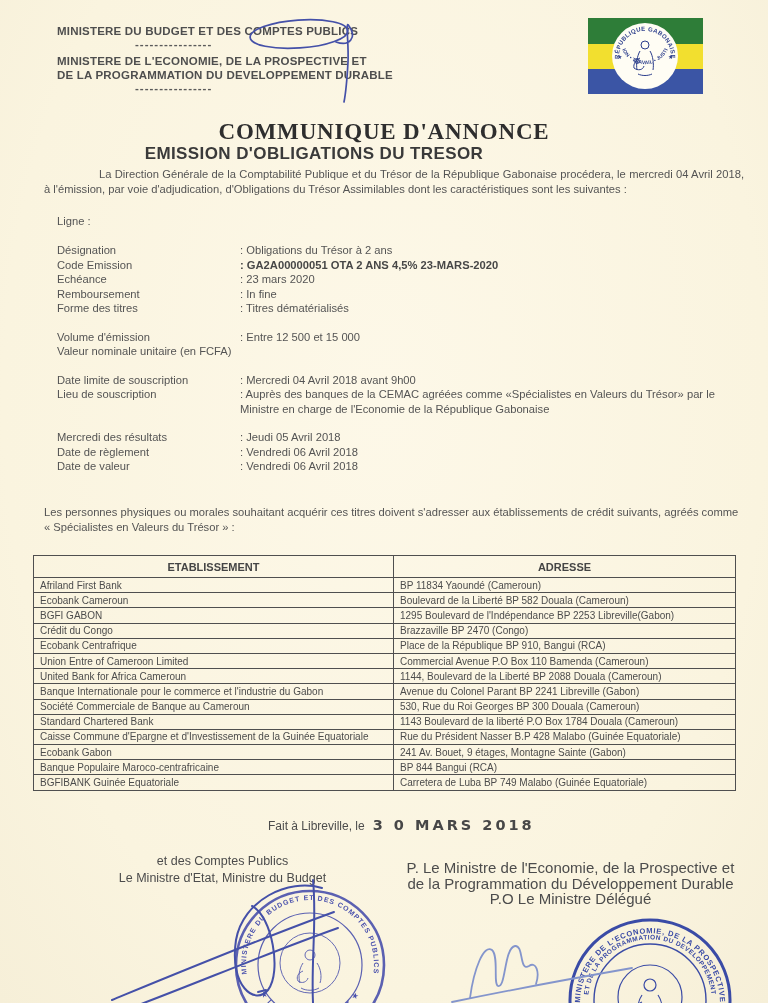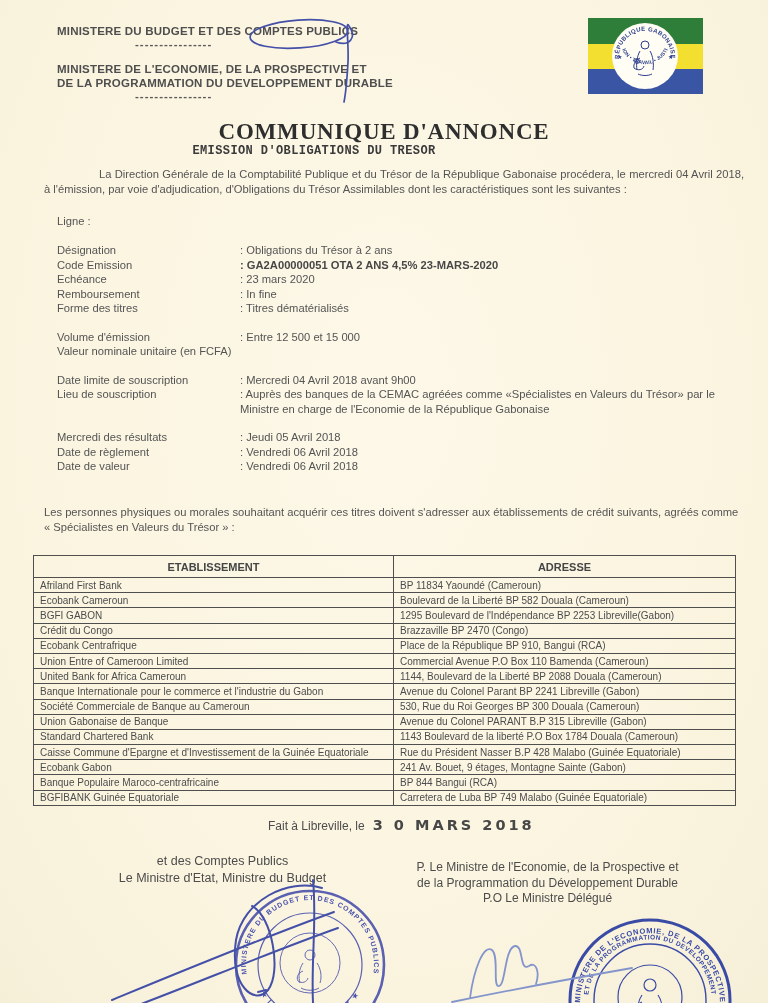--- a/index.html
+++ b/index.html
@@ -8,24 +8,24 @@
     width:768px;height:1003px;
     background:radial-gradient(ellipse at 50% 40%, #fdf8e8 0%, #faf4df 70%, #f6efd8 100%);
     overflow:hidden;
     font-family:"Liberation Sans", sans-serif;
     color:#4a4a4a;
   }
   .abs{position:absolute;}
   
   .ministry{left:57px;top:24px;width:470px;font-size:11.5px;font-weight:bold;color:#4e4e4e;line-height:14px;letter-spacing:.2px;}
   .ministry .dashes{font-weight:bold;letter-spacing:1px;padding-left:78px;color:#5a5a5a;line-height:12px;}
-  .ministry .m2{margin-top:12px;}
+  .ministry .m2{margin-top:4px;}
   
   .title{left:0;top:119px;width:768px;text-align:center;font-family:"Liberation Serif", serif;font-weight:bold;font-size:23px;color:#2e2e2e;letter-spacing:.8px;}
-  .subtitle{left:0;top:144px;width:628px;text-align:center;font-family:Liberation Mono, monospace;font-weight:bold;font-size:12px;color:#3a3a3a;letter-spacing:.4px;}
+  .subtitle{left:0;top:144px;width:628px;text-align:center;font-family:Liberation Sans, sans-serif;font-weight:bold;font-size:17px;color:#3a3a3a;letter-spacing:.4px;}
   
   .intro{left:44px;top:167px;width:700px;font-size:11.2px;line-height:15px;text-align:justify;text-indent:55px;color:#545454;}
   .ligne{left:57px;top:215px;font-size:11.2px;color:#545454;}
   
   .details{left:57px;top:243px;width:688px;font-size:11.2px;color:#545454;}
   .detail-group{margin-bottom:14px;}
   .detail-row{display:flex;line-height:14.5px;}
   .detail-label{width:183px;flex:0 0 183px;}
   .detail-value{flex:1;}
   .detail-value.bold{font-weight:bold;color:#474747;}
@@ -36,21 +36,21 @@
   table{border-collapse:collapse;width:702px;table-layout:fixed;}
   th,td{border:1px solid #4f4f4f;}
   th{height:19px;font-size:11px;font-weight:bold;text-align:center;color:#454545;}
   td{height:14.2px;font-size:10px;padding:0 6px;white-space:nowrap;overflow:hidden;color:#4c4c4c;}
   .col-etab{width:360px;}
   .col-addr{width:342px;}
   
   .fait{left:268px;top:817px;font-size:12px;color:#4c4c4c;}
   .date-stamp{font-family:"DejaVu Sans", sans-serif;font-weight:bold;font-size:14.5px;letter-spacing:3px;color:#474747;margin-left:8px;}
   .sign-left{left:70px;top:853px;width:305px;text-align:center;font-size:12.5px;line-height:17px;color:#4c4c4c;}
-  .sign-right{left:375px;top:860px;width:345px;text-align:center;font-size:12px;line-height:15.5px;color:#4c4c4c;}
+  .sign-right{left:398px;top:860px;width:345px;text-align:center;font-size:15px;line-height:15.5px;color:#4c4c4c;}
   .overlay{left:0;top:0;pointer-events:none;}
 </style>
 </head>
 <body>
 
 <div class="page">
 
   <div class="abs ministry">
     <div>MINISTERE DU BUDGET ET DES COMPTES PUBLICS</div>
     <div class="dashes">----------------</div>
@@ -198,24 +198,20 @@
           </tr>
           <tr>
             <td>Banque Internationale pour le commerce et l'industrie du Gabon</td>
             <td>Avenue du Colonel Parant BP 2241 Libreville (Gabon)</td>
           </tr>
           <tr>
             <td>Société Commerciale de Banque au Cameroun</td>
             <td>530, Rue du Roi Georges BP 300 Douala (Cameroun)</td>
           </tr>
           <tr>
-            <td>Union Gabonaise de Banque</td>
-            <td>Avenue du Colonel PARANT B.P 315 Libreville (Gabon)</td>
-          </tr>
-          <tr>
             <td>Standard Chartered Bank</td>
             <td>1143 Boulevard de la liberté P.O Box 1784 Douala (Cameroun)</td>
           </tr>
           <tr>
             <td>Caisse Commune d'Epargne et d'Investissement de la Guinée Equatoriale</td>
             <td>Rue du Président Nasser B.P 428 Malabo (Guinée Equatoriale)</td>
           </tr>
           <tr>
             <td>Ecobank Gabon</td>
             <td>241 Av. Bouet, 9 étages, Montagne Sainte (Gabon)</td>

